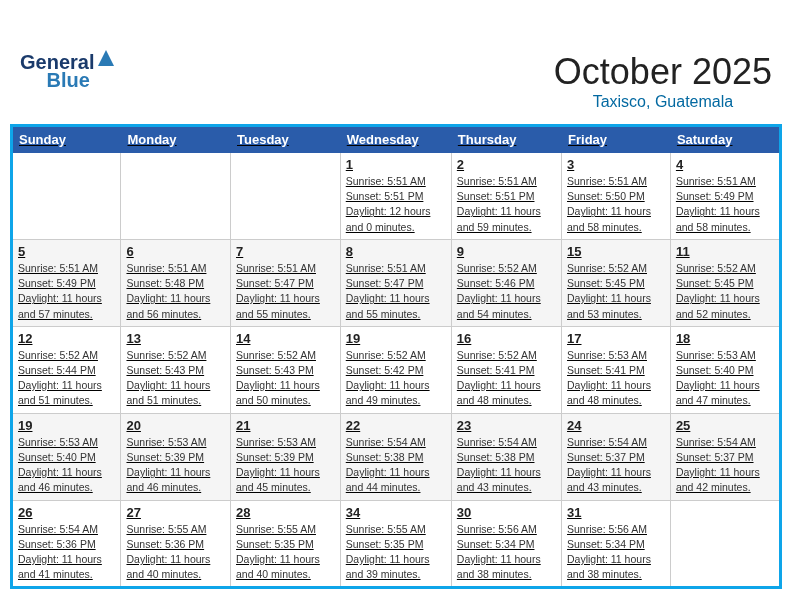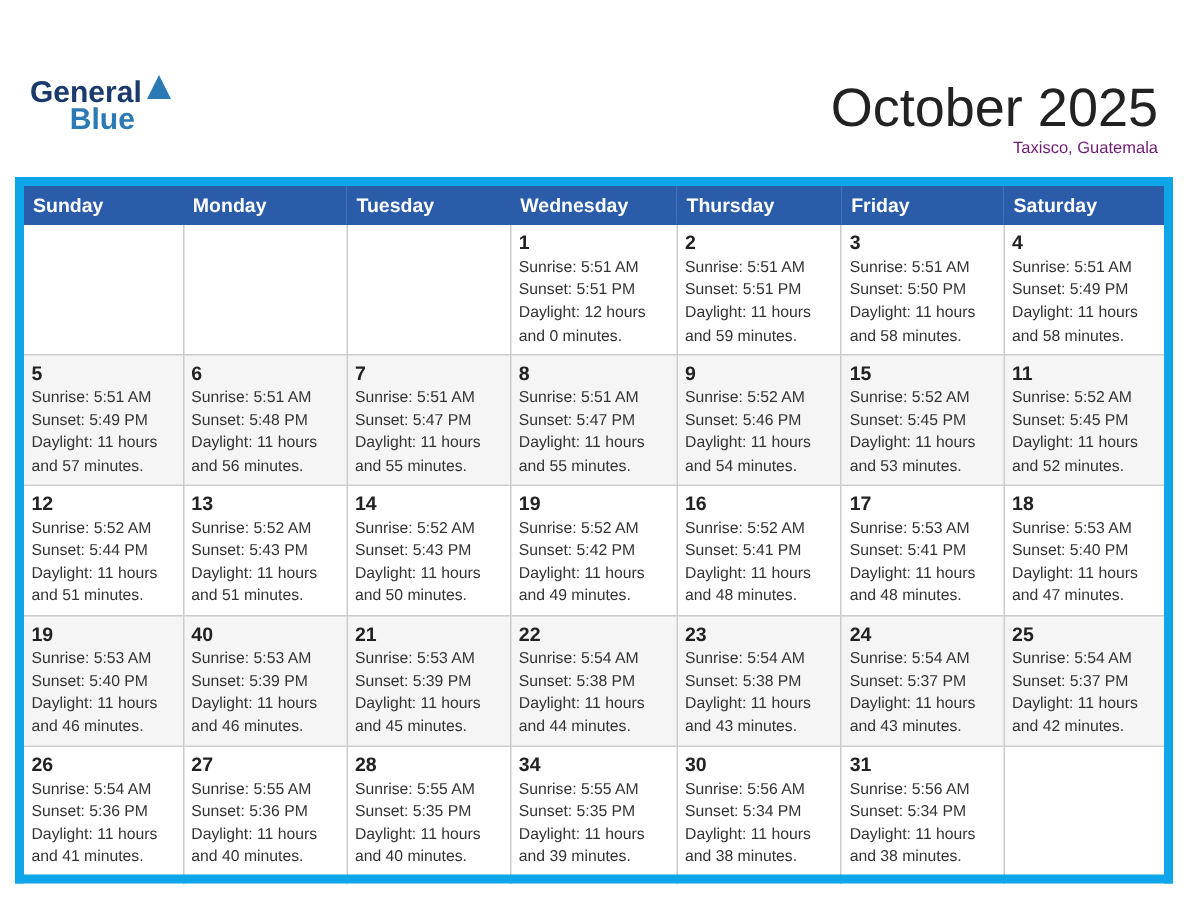--- a/index.html
+++ b/index.html
@@ -25,35 +25,36 @@
     .logo-text {
       font-size: 22px;
       font-weight: bold;
       color: #1a3a6b;
       line-height: 1.1;
     }
     .logo-blue {
       color: #2b6cb0;
     }
     .title-block {
-      text-align: right;
+      text-align: center;
     }
     .month-title {
       font-size: 36px;
       font-weight: normal;
       color: #222;
     }
     .location {
-      font-size: 11px;
-      color: #701a75;
+      font-size: 16px;
+      color: #0369a1;
     }
     .calendar {
       width: 100%;
       border-collapse: collapse;
-      border: 6px solid #0ea5e9;
+      border: 3px solid #0ea5e9;
+      text-decoration: underline;
     }
     .calendar th {
       background-color: #2a5caa;
       color: #fff;
       text-align: left;
       padding: 5px 6px;
       font-size: 13px;
       font-weight: bold;
       border: 1px solid #2a5caa;
     }
@@ -240,21 +241,21 @@
         </td>
       </tr>
       <tr>
         <td>
           <div class="day-number">19</div>
           <div class="day-info" style="white-space: pre-line;">Sunrise: 5:53 AM
 Sunset: 5:40 PM
 Daylight: 11 hours and 46 minutes.</div>
         </td>
         <td>
-          <div class="day-number">40</div>
+          <div class="day-number">20</div>
           <div class="day-info" style="white-space: pre-line;">Sunrise: 5:53 AM
 Sunset: 5:39 PM
 Daylight: 11 hours and 46 minutes.</div>
         </td>
         <td>
           <div class="day-number">21</div>
           <div class="day-info" style="white-space: pre-line;">Sunrise: 5:53 AM
 Sunset: 5:39 PM
 Daylight: 11 hours and 45 minutes.</div>
         </td>

